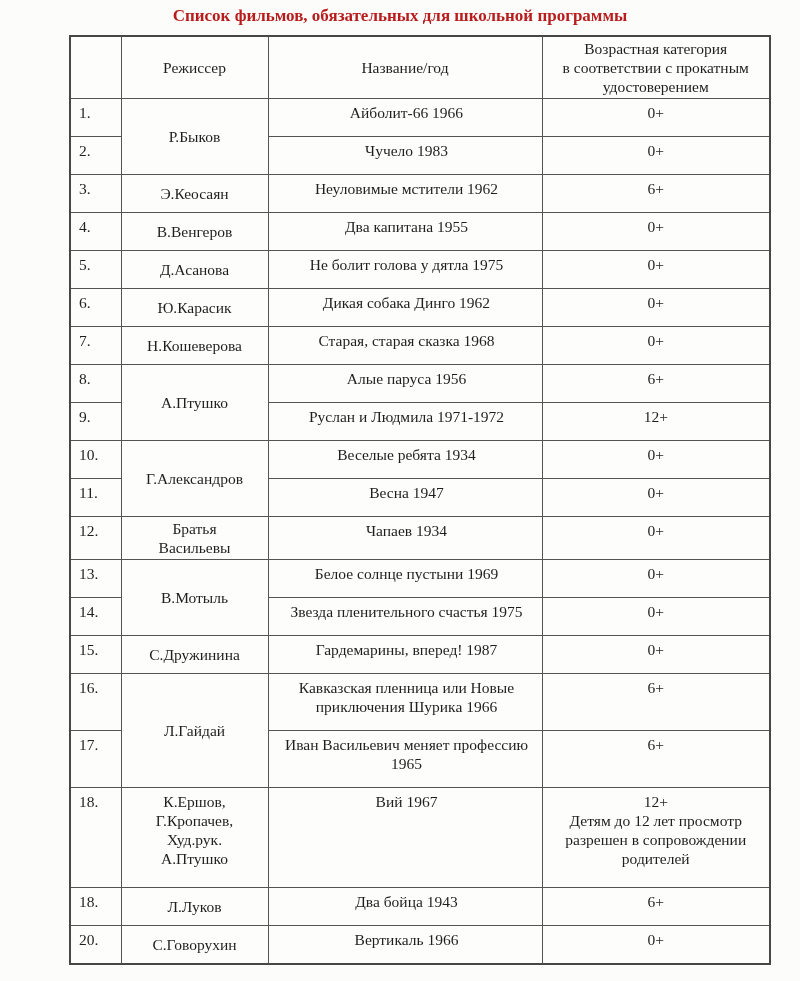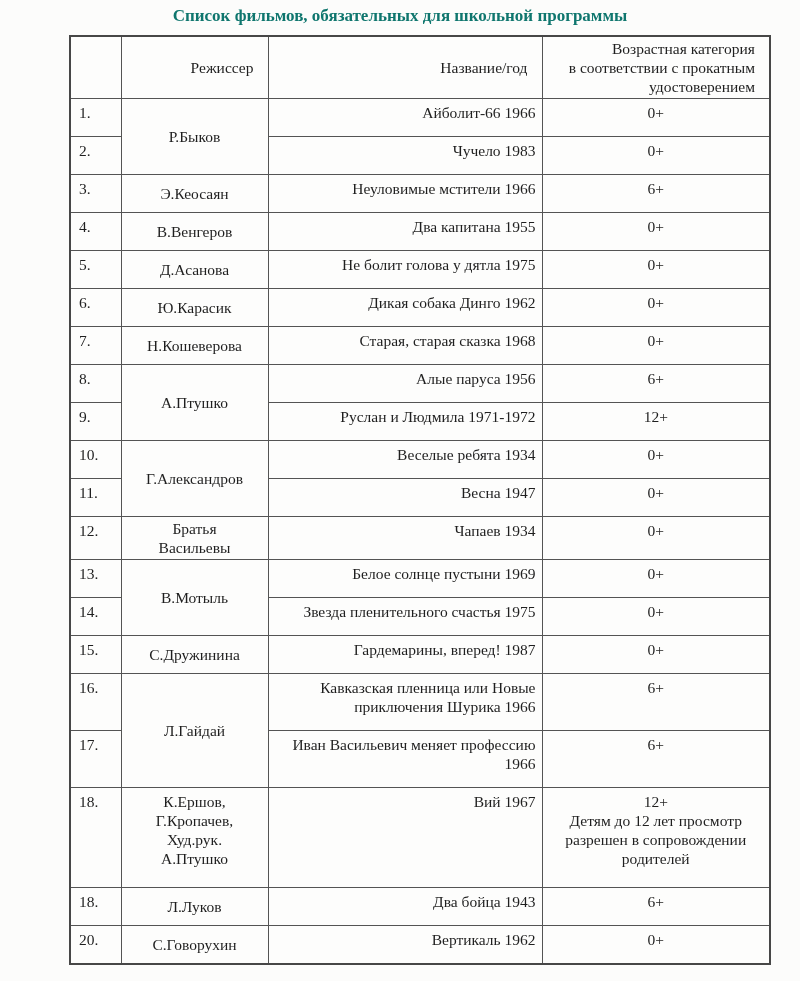--- a/index.html
+++ b/index.html
@@ -17,21 +17,21 @@
   .page {
     width: 800px;
     height: 981px;
   }
   .doc-title {
     margin: 5px 0 9px 0;
     font-size: 17px;
     line-height: 21px;
     font-weight: bold;
     text-align: center;
-    color: #0f766e;
+    color: #b91c1c;
   }
   table.films-table {
     border-collapse: collapse;
     table-layout: fixed;
     margin-left: 69px;
     width: 700px;
     border: 2px solid #474747;
     background: #fdfdfc;
   }
   col.c-num   { width: 51px; }
@@ -39,24 +39,24 @@
   col.c-title { width: 274px; }
   col.c-age   { width: 228px; }
   th, td {
     border: 1px solid #545454;
     font-size: 15.5px;
     line-height: 19px;
     font-weight: normal;
   }
   thead th {
     height: 53px;
-    text-align: right;
+    text-align: center;
     vertical-align: middle;
     white-space: pre-line;
-    padding: 2px 14px;
+    padding: 2px 8px;
   }
   tbody tr { height: 38px; }
   tbody tr:nth-child(16) { height: 57px; }
   tbody tr:nth-child(17) { height: 57px; }
   tbody tr:nth-child(18) { height: 100px; }
   td.col-num {
     vertical-align: top;
     text-align: left;
     padding: 4px 4px 2px 8px;
   }
@@ -65,21 +65,21 @@
     text-align: center;
     white-space: pre-line;
     padding: 2px 20px;
   }
   td.col-dir.dir-top {
     vertical-align: top;
     padding-top: 4px;
   }
   td.col-title {
     vertical-align: top;
-    text-align: right;
+    text-align: center;
     padding: 4px 6px 2px 9px;
   }
   td.col-age {
     vertical-align: top;
     text-align: center;
     padding: 4px 6px 2px 6px;
   }
 </style>
 </head>
 <body>
@@ -116,21 +116,21 @@
         <tr>
           <td class="col-num">2.</td>
           <td class="col-title">Чучело 1983</td>
           <td class="col-age">
             <div>0+</div>
           </td>
         </tr>
         <tr>
           <td class="col-num">3.</td>
           <td class="col-dir">Э.Кеосаян</td>
-          <td class="col-title">Неуловимые мстители 1966</td>
+          <td class="col-title">Неуловимые мстители 1962</td>
           <td class="col-age">
             <div>6+</div>
           </td>
         </tr>
         <tr>
           <td class="col-num">4.</td>
           <td class="col-dir">В.Венгеров</td>
           <td class="col-title">Два капитана 1955</td>
           <td class="col-age">
             <div>0+</div>
@@ -224,21 +224,21 @@
         <tr>
           <td class="col-num">16.</td>
           <td class="col-dir" rowspan="2">Л.Гайдай</td>
           <td class="col-title">Кавказская пленница или Новые приключения Шурика 1966</td>
           <td class="col-age">
             <div>6+</div>
           </td>
         </tr>
         <tr>
           <td class="col-num">17.</td>
-          <td class="col-title">Иван Васильевич меняет профессию 1966</td>
+          <td class="col-title">Иван Васильевич меняет профессию 1965</td>
           <td class="col-age">
             <div>6+</div>
           </td>
         </tr>
         <tr>
           <td class="col-num">18.</td>
           <td class="col-dir dir-top">К.Ершов,
 Г.Кропачев,
 Худ.рук.
 А.Птушко</td>
@@ -252,20 +252,20 @@
           <td class="col-num">18.</td>
           <td class="col-dir">Л.Луков</td>
           <td class="col-title">Два бойца 1943</td>
           <td class="col-age">
             <div>6+</div>
           </td>
         </tr>
         <tr>
           <td class="col-num">20.</td>
           <td class="col-dir">С.Говорухин</td>
-          <td class="col-title">Вертикаль 1962</td>
+          <td class="col-title">Вертикаль 1966</td>
           <td class="col-age">
             <div>0+</div>
           </td>
         </tr>
       </tbody>
   </table>
 </div>
 
 </body></html>

